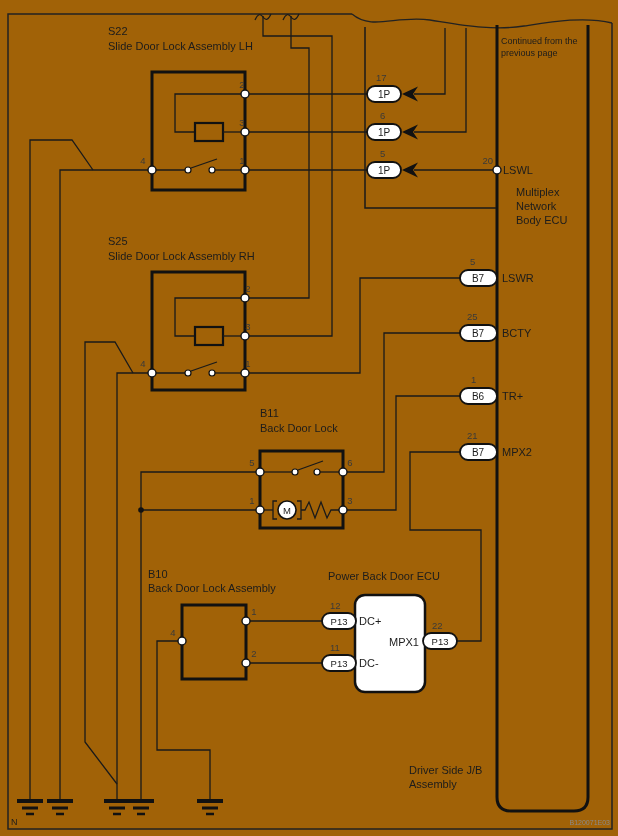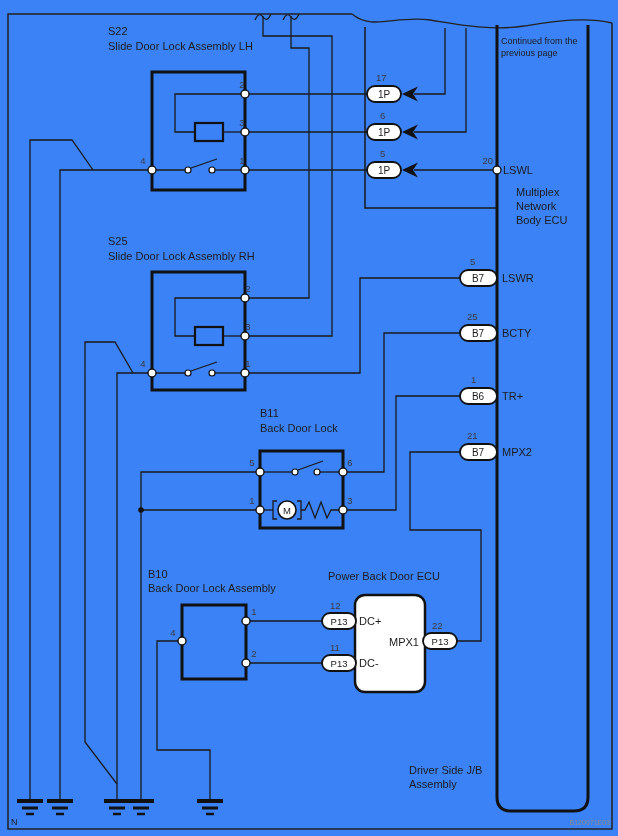--- a/index.html
+++ b/index.html
@@ -1,16 +1,16 @@
 <!DOCTYPE html>
 <html><head>
 <meta charset="utf-8">
 <style>
   html,body{margin:0;padding:0;background:#fff;}
-  .stage{position:relative;width:618px;height:836px;background:#3b82f6;overflow:hidden;}
+  .stage{position:relative;width:618px;height:836px;background:#a16207;overflow:hidden;}
   svg{display:block;}
   text{font-family:"Liberation Sans","DejaVu Sans",sans-serif;fill:#1c1c1c;}
   .lbl{font-size:11px;}
   .num{font-size:9.5px;fill:#3a3a3a;}
   .conn{font-size:10px;text-anchor:middle;}
   .connsm{font-size:9.5px;text-anchor:middle;}
   .note{font-size:9px;}
   .tiny{font-size:7px;fill:#8a8a8a;}
   .mlabel{font-size:9.5px;text-anchor:middle;}
   .wire{stroke:#1a1a1a;stroke-width:1.3;fill:none;}

